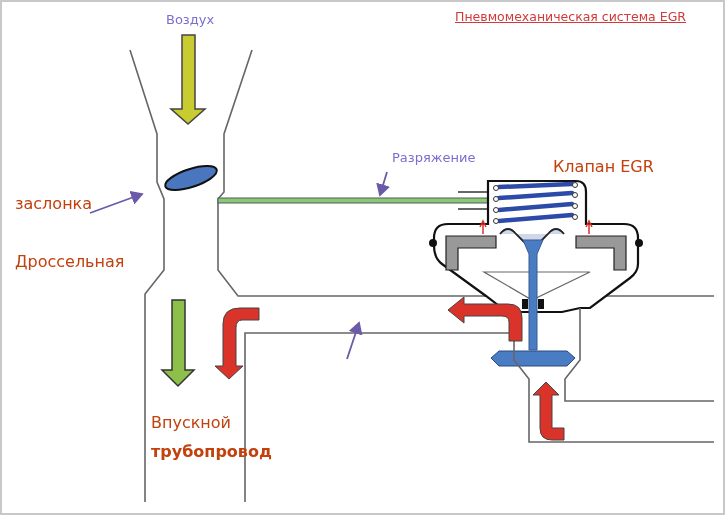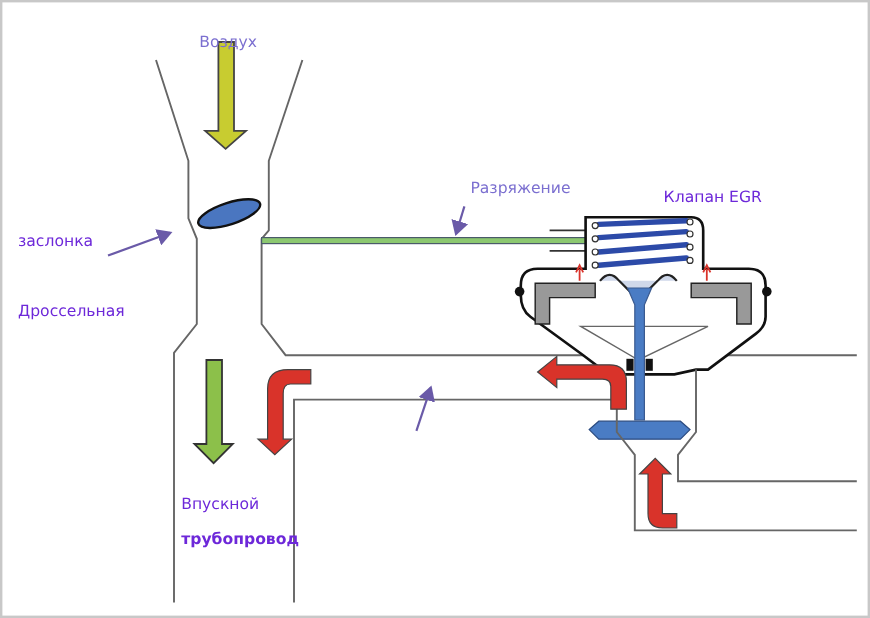--- a/index.html
+++ b/index.html
@@ -1,19 +1,19 @@
 <!DOCTYPE html>
 <html><head>
 <meta charset="utf-8">
 <style>
   html,body{margin:0;padding:0;background:#fff;}
   .frame{position:relative;width:725px;height:515px;box-sizing:border-box;border:2px solid #c8c8c8;background:#fff;overflow:hidden;}
   svg{position:absolute;left:0;top:0;}
   .lbl{position:absolute;font-family:"DejaVu Sans","Liberation Sans",sans-serif;white-space:nowrap;line-height:1.25;}
-  .gray{color:#6d28d9;font-size:13px;}
+  .gray{color:#c2410c;font-size:16px;}
   .violet{color:#7b6fd0;font-size:13px;}
   .red{color:#d42a2a;font-size:13px;}
   .title{color:#d23a3a;font-size:12.5px;text-decoration:underline;}
 </style>
 </head>
 <body>
 
 <div class="frame">
 <svg width="725" height="515" viewBox="0 0 725 515">
   <defs>
@@ -88,20 +88,21 @@
 
   <path d="M520,339 L507,339 L507,320 Q507,314 500,314 L462,314 L462,321 L446,308 L462,295 L462,302 L506,302 Q520,302 520,316 Z" fill="#d9332a" stroke="#444" stroke-width="1"></path>
 
   <path d="M562,426 L562,438 L550,438 Q538,438 538,426 L538,393 L531,393 L544,380 L557,393 L550,393 L550,426 Z" fill="#d9332a" stroke="#444" stroke-width="1"></path>
 
   <line x1="88" y1="211" x2="140" y2="192" stroke="#6a5aa8" stroke-width="1.8" marker-end="url(#vio)"></line>
   <line x1="385" y1="170" x2="378" y2="193" stroke="#6a5aa8" stroke-width="1.8" marker-end="url(#vio)"></line>
   <line x1="345" y1="357" x2="357" y2="321" stroke="#6a5aa8" stroke-width="1.8" marker-end="url(#vio)"></line>
 </svg>
 
-  <div class="lbl violet" style="left:164px;top:26px;">Воздух</div>
+  <div class="lbl violet" style="left:164px;top:10px;">Воздух</div>
+  <div class="lbl title" style="left:453px;top:7px;">Пневмомеханическая система EGR</div>
   <div class="lbl gray" style="left:13px;top:202px;margin-top:48px;">Дроссельная</div>
   <div class="lbl gray" style="left:13px;top:192px;">заслонка</div>
   <div class="lbl violet" style="left:348px;top:148px;margin-left:42px;">Разряжение</div>
   <div class="lbl gray" style="left:551px;top:155px;">Клапан EGR</div>
   <div class="lbl gray" style="left:149px;top:411px;">Впускной</div>
   <div class="lbl gray" style="left:149px;top:440px;font-weight:bold;">трубопровод</div>
 </div>
 
 </body></html>

